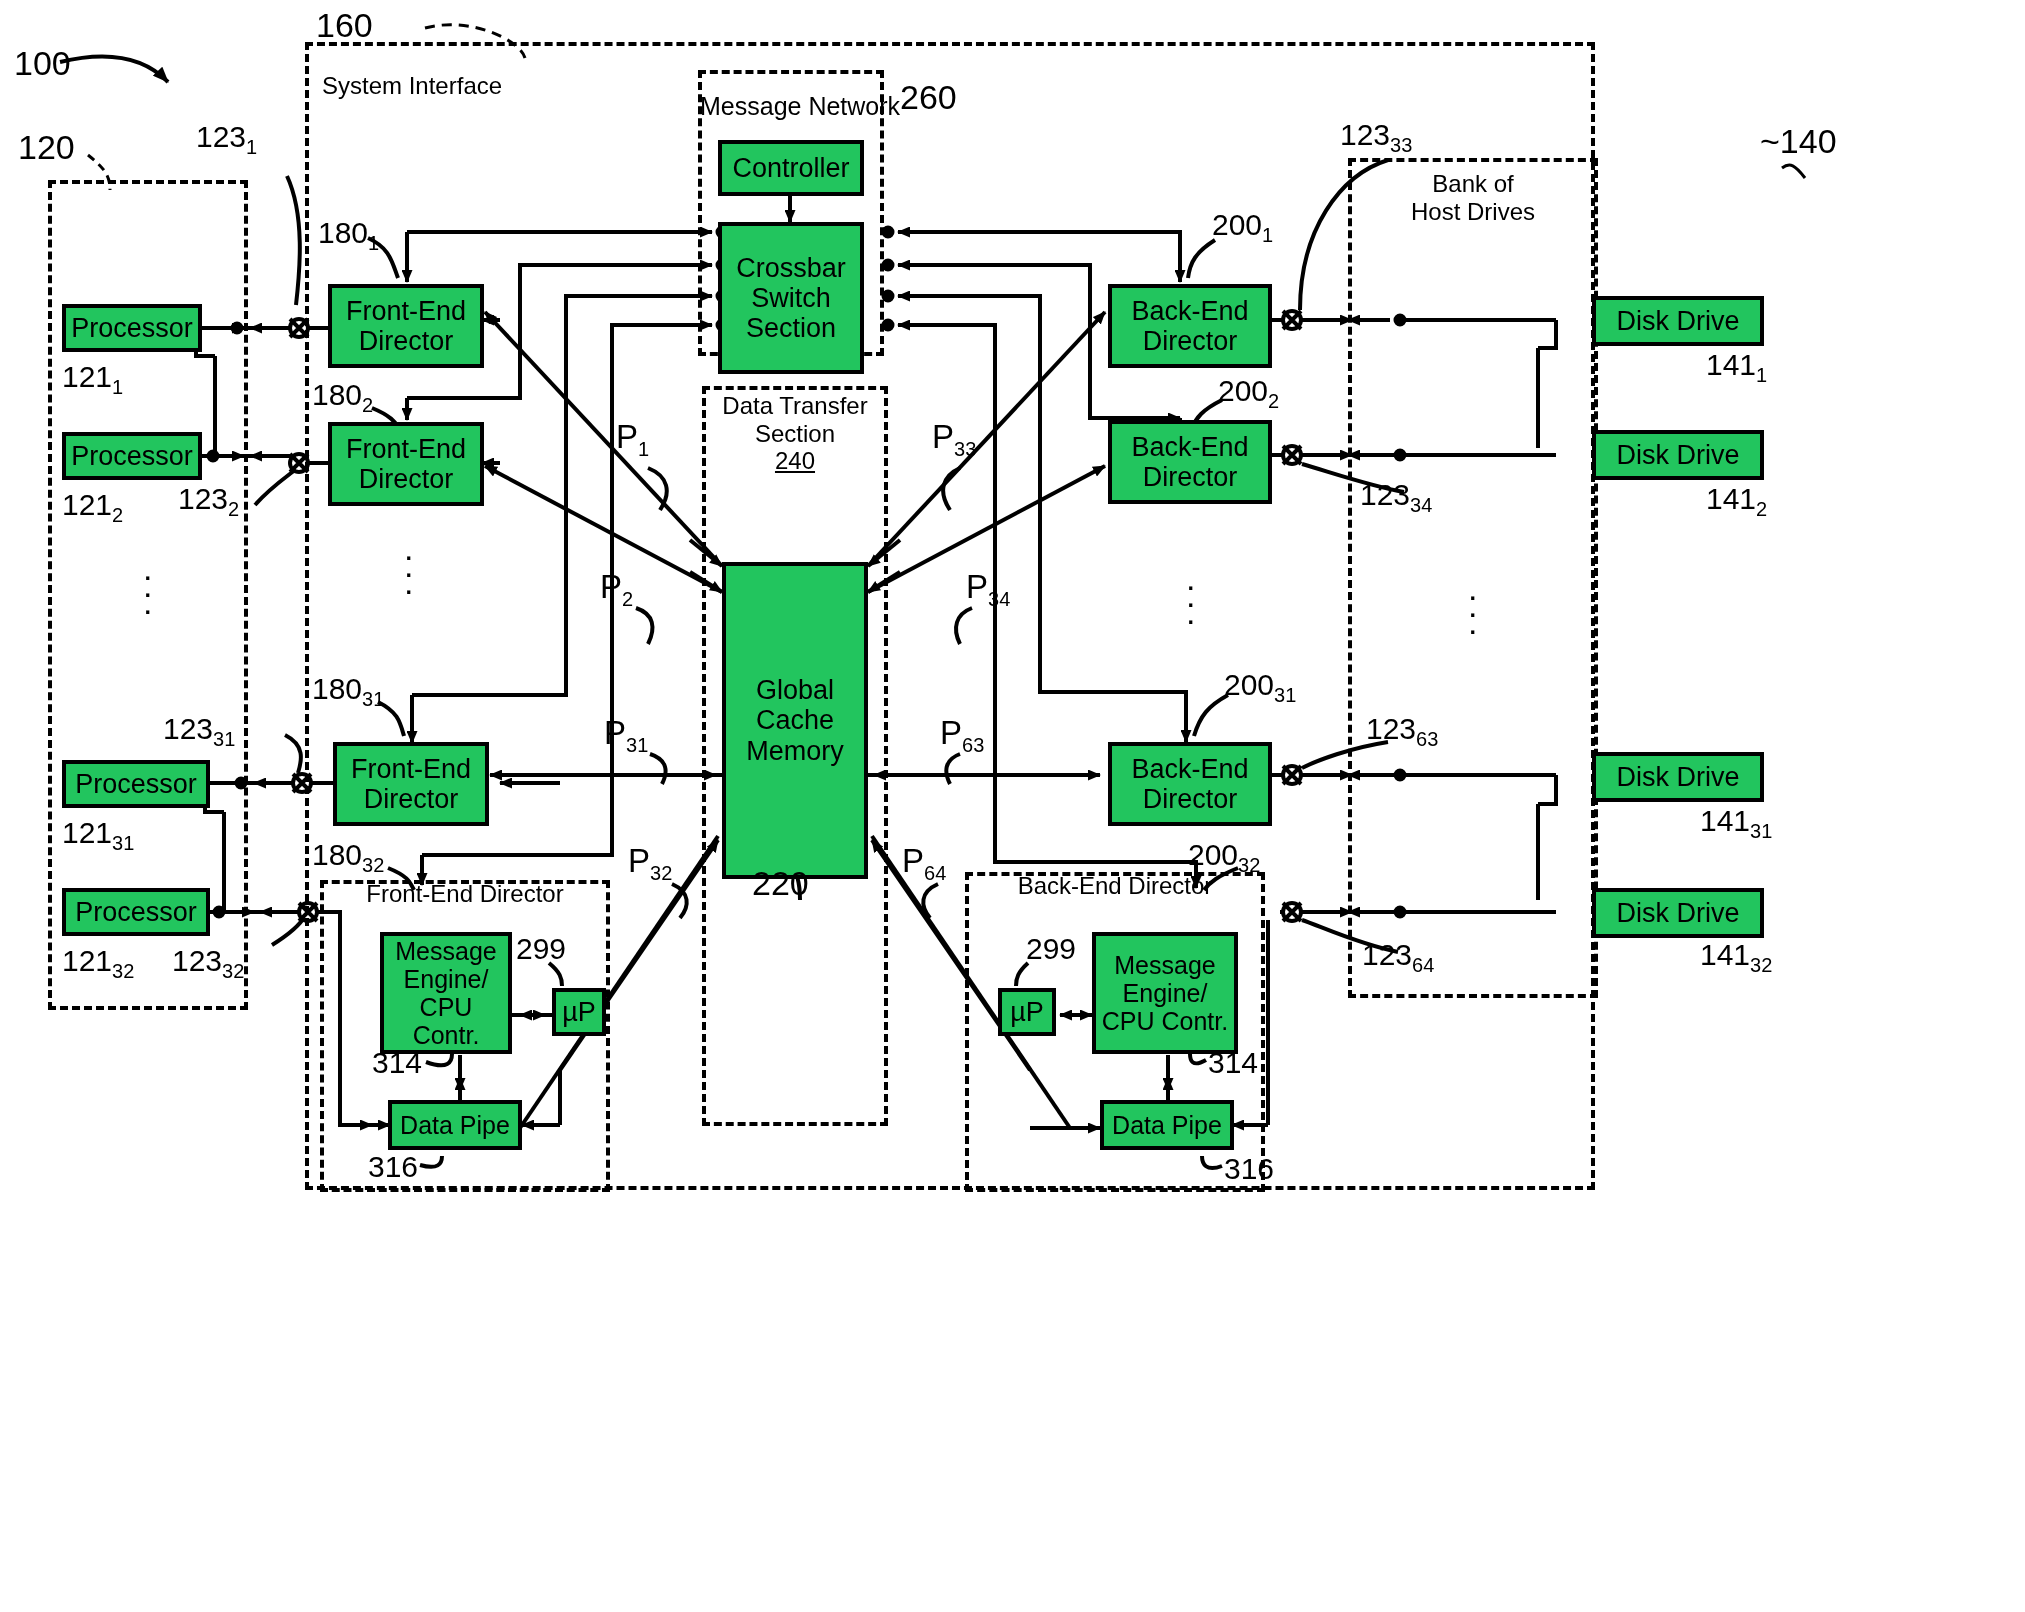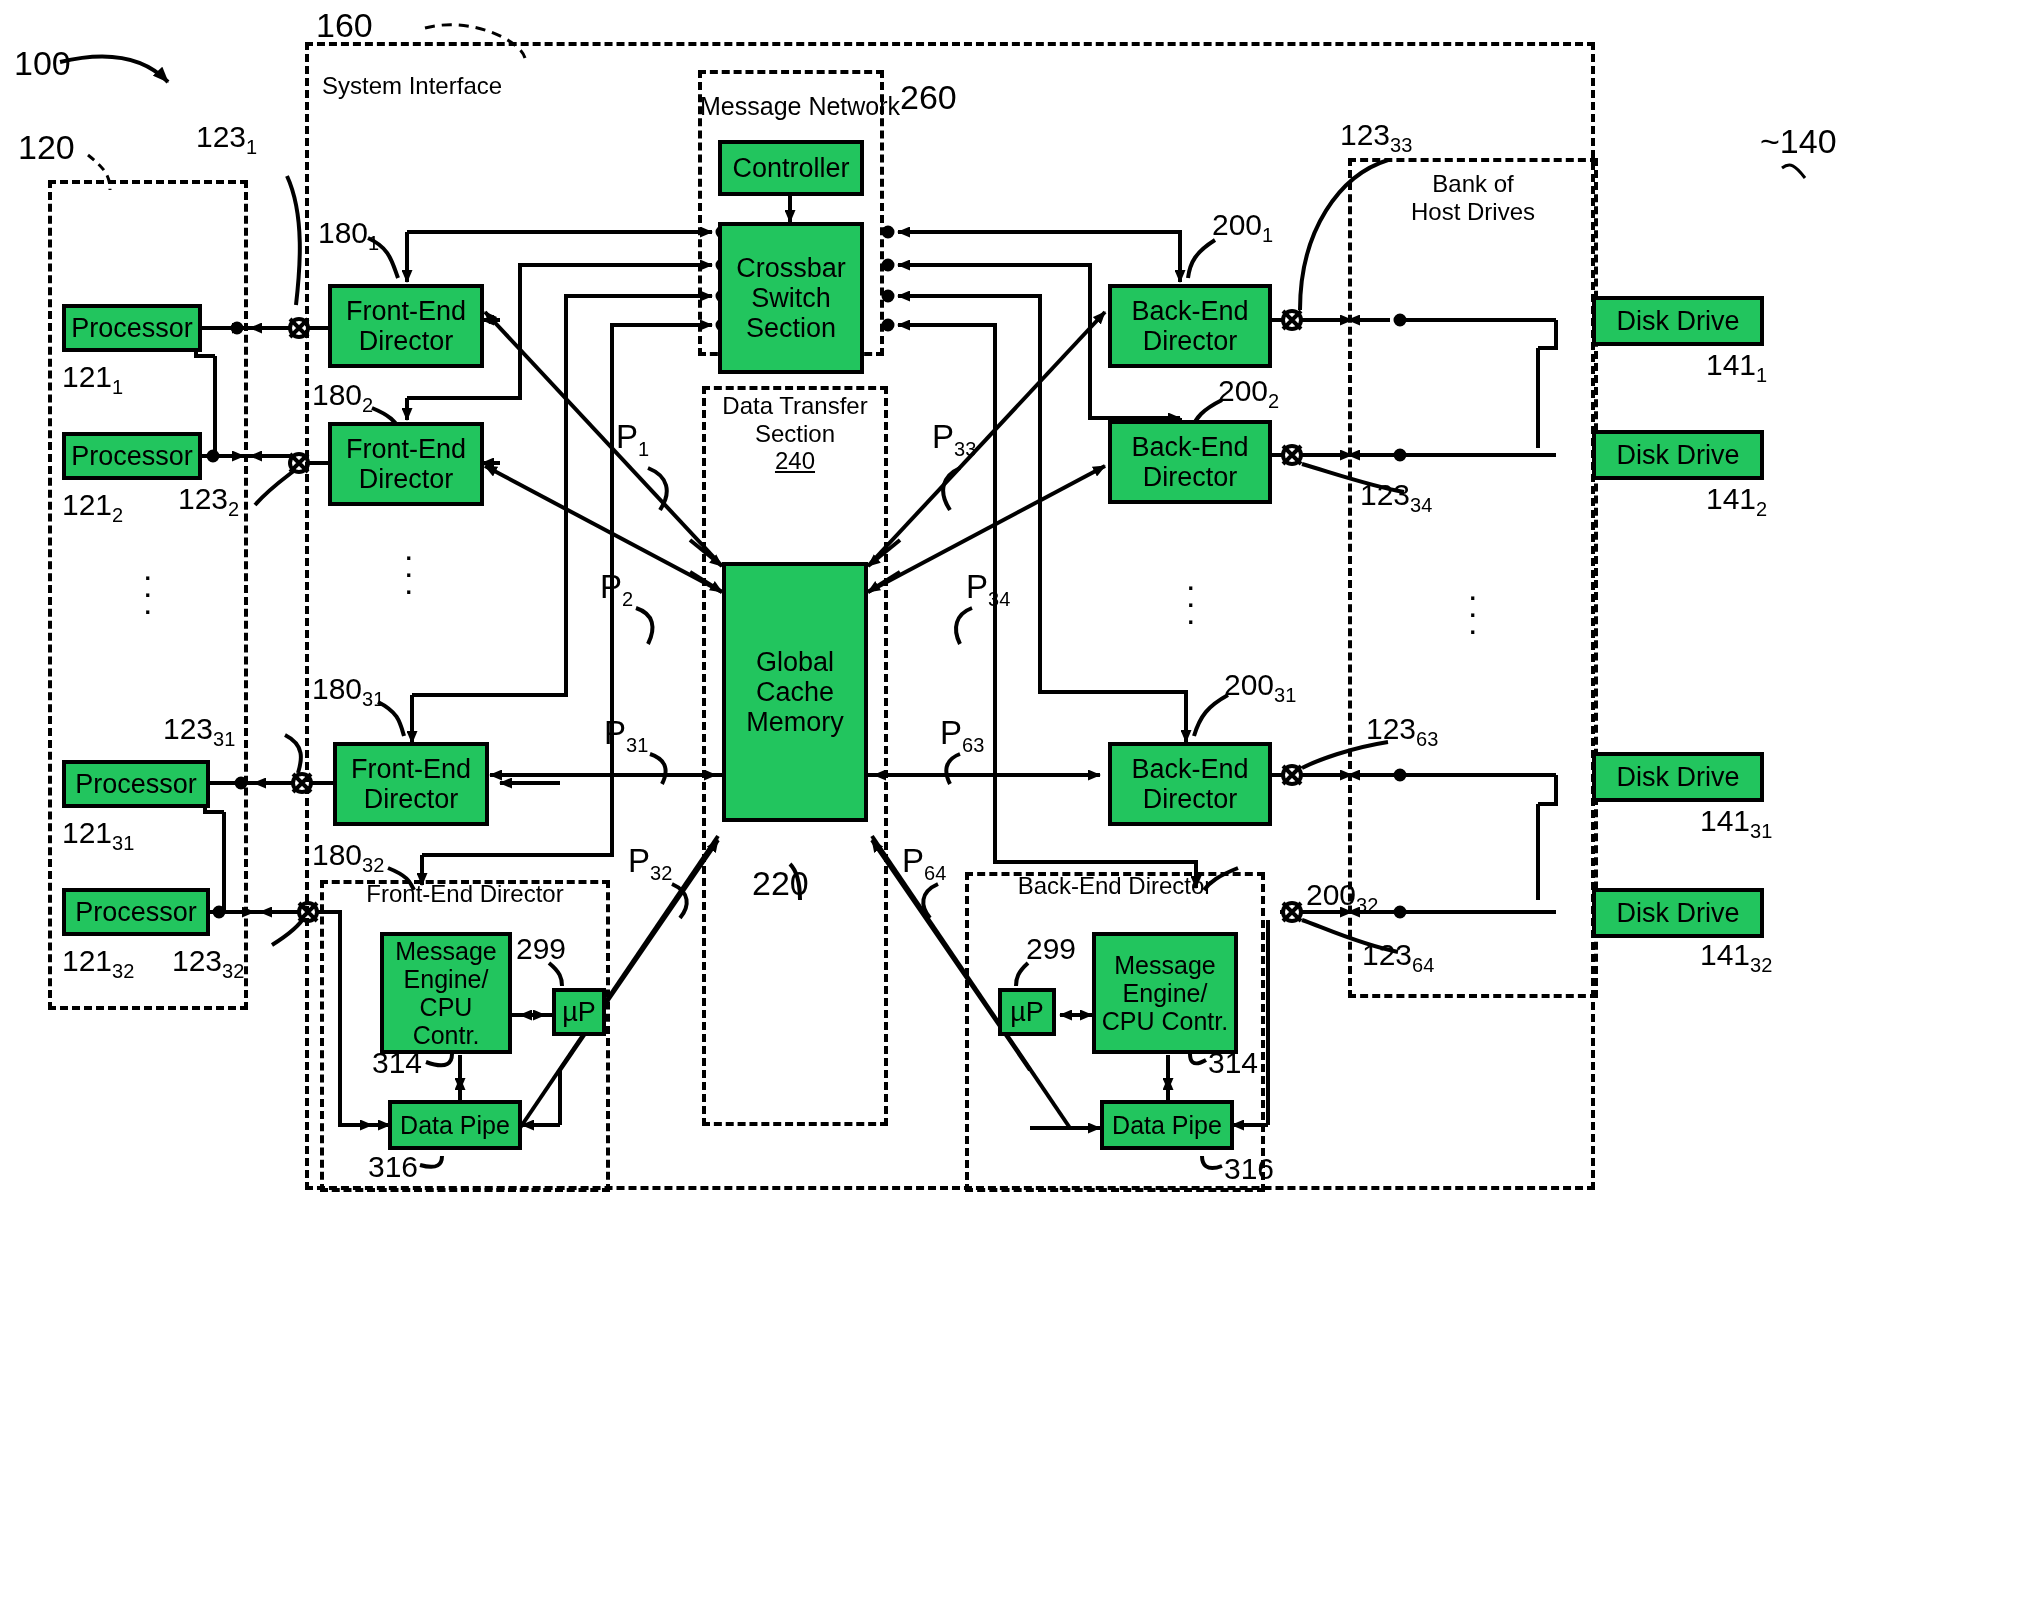--- a/index.html
+++ b/index.html
@@ -285,21 +285,21 @@
          <span>Director</span></div>
   </div>
 
   <div class="box" style="left:718px;top:140px;width:146px;height:56px;">Controller</div>
   <div class="box" style="left:718px;top:222px;width:146px;height:152px;">
     <div><span>Crossbar</span><br>
          <span>Switch</span><br>
          <span>Section</span></div>
   </div>
 
-  <div class="box" style="left:722px;top:562px;width:146px;height:260px;">
+  <div class="box" style="left:722px;top:562px;width:146px;height:317px;">
     <div><span>Global</span><br>
          <span>Cache</span><br>
          <span>Memory</span></div>
   </div>
 
   <div class="box" style="left:1108px;top:284px;width:164px;height:84px;">
     <div><span>Back-End</span><br>
          <span>Director</span></div>
   </div>
   <div class="box" style="left:1108px;top:420px;width:164px;height:84px;">
@@ -365,21 +365,21 @@
     <span>180</span><sub>31</sub></div>
   <div class="lbl" style="left:312px;top:838px;">
     <span>180</span><sub>32</sub></div>
 
   <div class="lbl" style="left:1212px;top:208px;">
     <span>200</span><sub>1</sub></div>
   <div class="lbl" style="left:1218px;top:374px;">
     <span>200</span><sub>2</sub></div>
   <div class="lbl" style="left:1224px;top:668px;">
     <span>200</span><sub>31</sub></div>
-  <div class="lbl" style="left:1306px;top:838px;margin-top:40px;">
+  <div class="lbl" style="left:1188px;top:838px;">
     <span>200</span><sub>32</sub></div>
 
   <div class="lbl" style="left:1340px;top:118px;">
     <span>123</span><sub>33</sub></div>
   <div class="lbl" style="left:1360px;top:478px;">
     <span>123</span><sub>34</sub></div>
   <div class="lbl" style="left:1366px;top:712px;">
     <span>123</span><sub>63</sub></div>
   <div class="lbl" style="left:1362px;top:938px;">
     <span>123</span><sub>64</sub></div>

